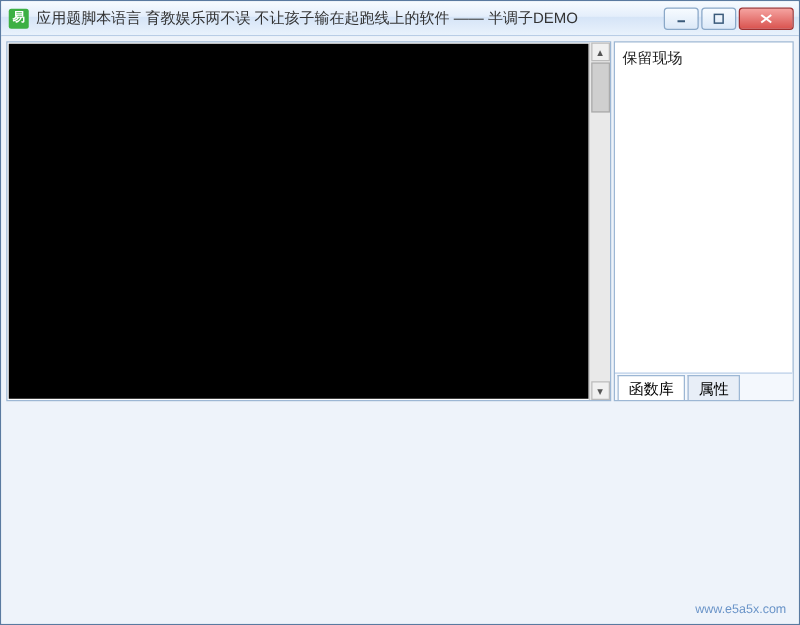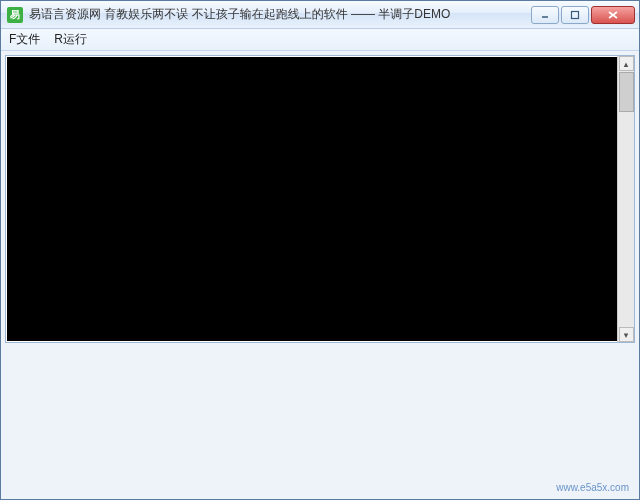--- a/index.html
+++ b/index.html
@@ -94,61 +94,64 @@
   }
   .watermark .url { font-size:10px; color:#6a94c8; display:block; text-align:right; letter-spacing:0; font-family:Arial,sans-serif; }
 </style>
 </head>
 <body>
 
 <div class="window">
 
   <div class="titlebar">
     <div class="app-icon">易</div>
-    <div class="title-text">易语言资源网 育教娱乐两不误 不让孩子输在起跑线上的软件 —— 半调子DEMO</div>
+    <div class="title-text">应用题脚本语言 育教娱乐两不误 不让孩子输在起跑线上的软件 —— 半调子DEMO</div>
     <div class="win-controls">
       <div class="win-btn">
         <svg width="10" height="10">
             <line x1="2" y1="7" x2="8" y2="7" stroke="#3a5a7a" stroke-width="1.5"></line>
           </svg>
       </div>
       <div class="win-btn">
         <svg width="10" height="10">
             <rect x="1.5" y="1.5" width="7" height="7" fill="none" stroke="#3a5a7a" stroke-width="1.2"></rect>
           </svg>
       </div>
       <div class="win-btn close">
         <svg width="12" height="10">
             <line x1="2" y1="2" x2="10" y2="8" stroke="#fff" stroke-width="1.6"></line>
             <line x1="10" y1="2" x2="2" y2="8" stroke="#fff" stroke-width="1.6"></line>
           </svg>
       </div>
     </div>
   </div>
 
-  <div class="menubar">
-    <span class="menu-item">F文件</span>
-    <span class="menu-item">R运行</span>
-  </div>
 
   <div class="client">
 
     <div class="upper">
 
       <div class="canvas-wrap">
         <div class="canvas-black"></div>
         <div class="vscroll">
           <div>
             <div class="scroll-btn">▴</div>
             <div class="scroll-thumb"></div>
           </div>
           <div class="scroll-btn">▾</div>
         </div>
       </div>
 
+      <div class="right-panel">
+        <div class="right-body">保留现场</div>
+        <div class="right-tabs">
+          <div class="rtab active">函数库</div>
+          <div class="rtab inactive">属性</div>
+        </div>
+      </div>
 
     </div>
 
 
   </div>
 
   <div class="watermark">
     <span class="url">www.e5a5x.com</span>
   </div>
 

